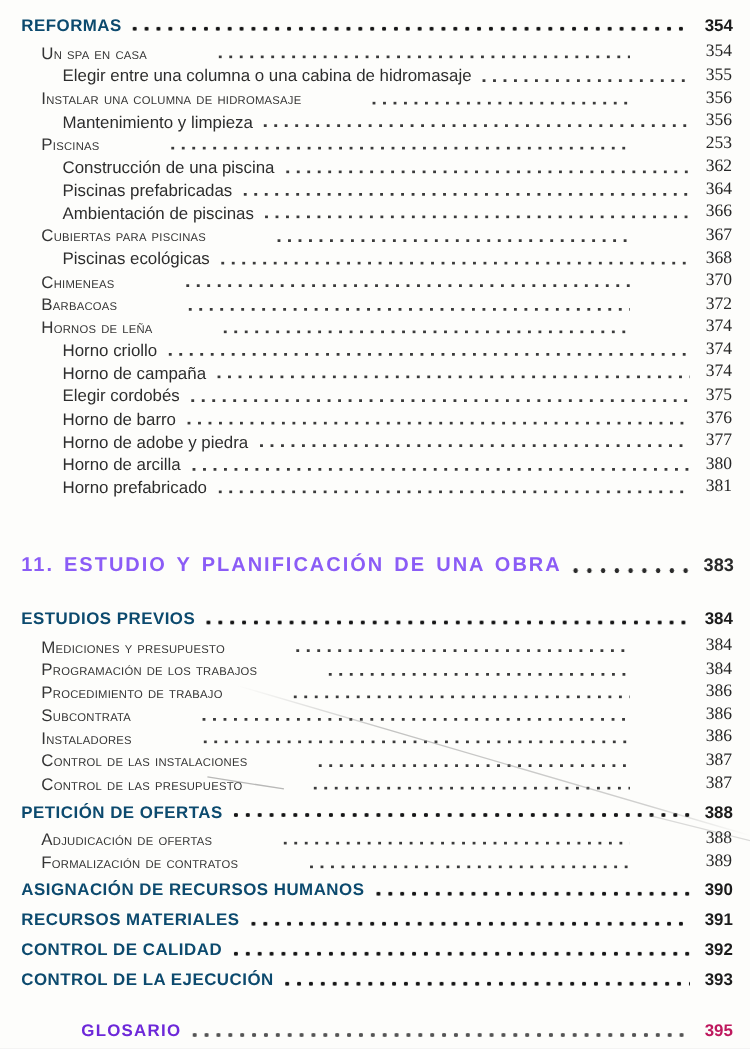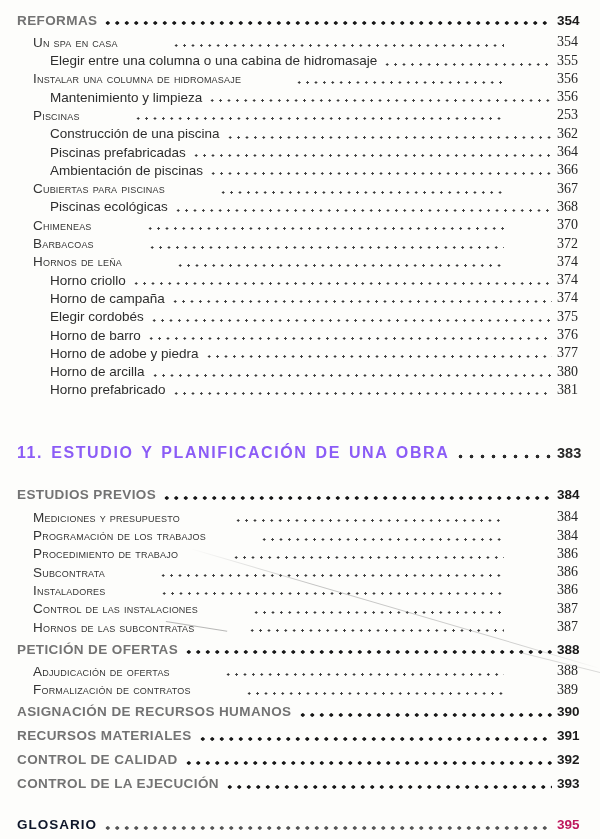--- a/index.html
+++ b/index.html
@@ -37,39 +37,39 @@
   .row .leader {
     flex: 1 1 auto;
     height: 14px;
     margin: 0 5px 0 6px;
     background-repeat: repeat-x;
     background-position: left bottom 3px;
   }
   .row .page-num {
     flex: none;
     width: 36px;
-    text-align: left;
+    text-align: center;
     line-height: 1;
     padding-bottom: 2px;
   }
 
   
   .lvl-2 { padding-left: 16px; gap: 48px; }
   .lvl-3 { padding-left: 33px; }
 
   
   .t-bold {
     height: 20px;
     margin: 2px 0 4px 0;
   }
   .t-bold .label {
     font-weight: bold;
     font-size: 13.5px;
     letter-spacing: 0.4px;
-    color: #737373;
+    color: #0c4a6e;
   }
   .t-bold .leader {
     background-image: radial-gradient(circle, #161616 1.5px, rgba(0,0,0,0) 1.9px);
     background-size: 9.5px 6px;
   }
   .t-bold .page-num {
     font-weight: bold;
     font-size: 13.5px;
     color: #1b1b1b;
   }
@@ -121,21 +121,21 @@
     background-size: 11px 7px;
   }
   .t-chapter .page-num {
     font-weight: bold;
     font-size: 14.5px;
     color: #2a2a2a;
   }
 
   
   .gap-before { margin-top: 21px; }
-  .muted .label { color: #0f172a; letter-spacing: 1px; }
+  .muted .label { color: #6d28d9; letter-spacing: 1px; margin-left: 48px; }
   .muted .page-num { color: #be185d; }
   .muted .leader {
     background-image: radial-gradient(circle, #555 1.5px, rgba(0,0,0,0) 1.9px);
   }
 
   
   .crease {
     position: absolute;
     height: 1px;
     transform-origin: left top;
@@ -301,21 +301,21 @@
     <span class="label">Instaladores</span>
     <span class="leader"></span>
     <span class="page-num">386</span>
   </div>
       <div class="row t-smallcaps lvl-2">
     <span class="label">Control de las instalaciones</span>
     <span class="leader"></span>
     <span class="page-num">387</span>
   </div>
       <div class="row t-smallcaps lvl-2">
-    <span class="label">Hornos de las subcontratas</span>
+    <span class="label">Control de las presupuesto</span>
     <span class="leader"></span>
     <span class="page-num">387</span>
   </div>
       <div class="row t-bold lvl-1">
     <span class="label">PETICIÓN DE OFERTAS</span>
     <span class="leader"></span>
     <span class="page-num">388</span>
   </div>
       <div class="row t-smallcaps lvl-2">
     <span class="label">Adjudicación de ofertas</span>

